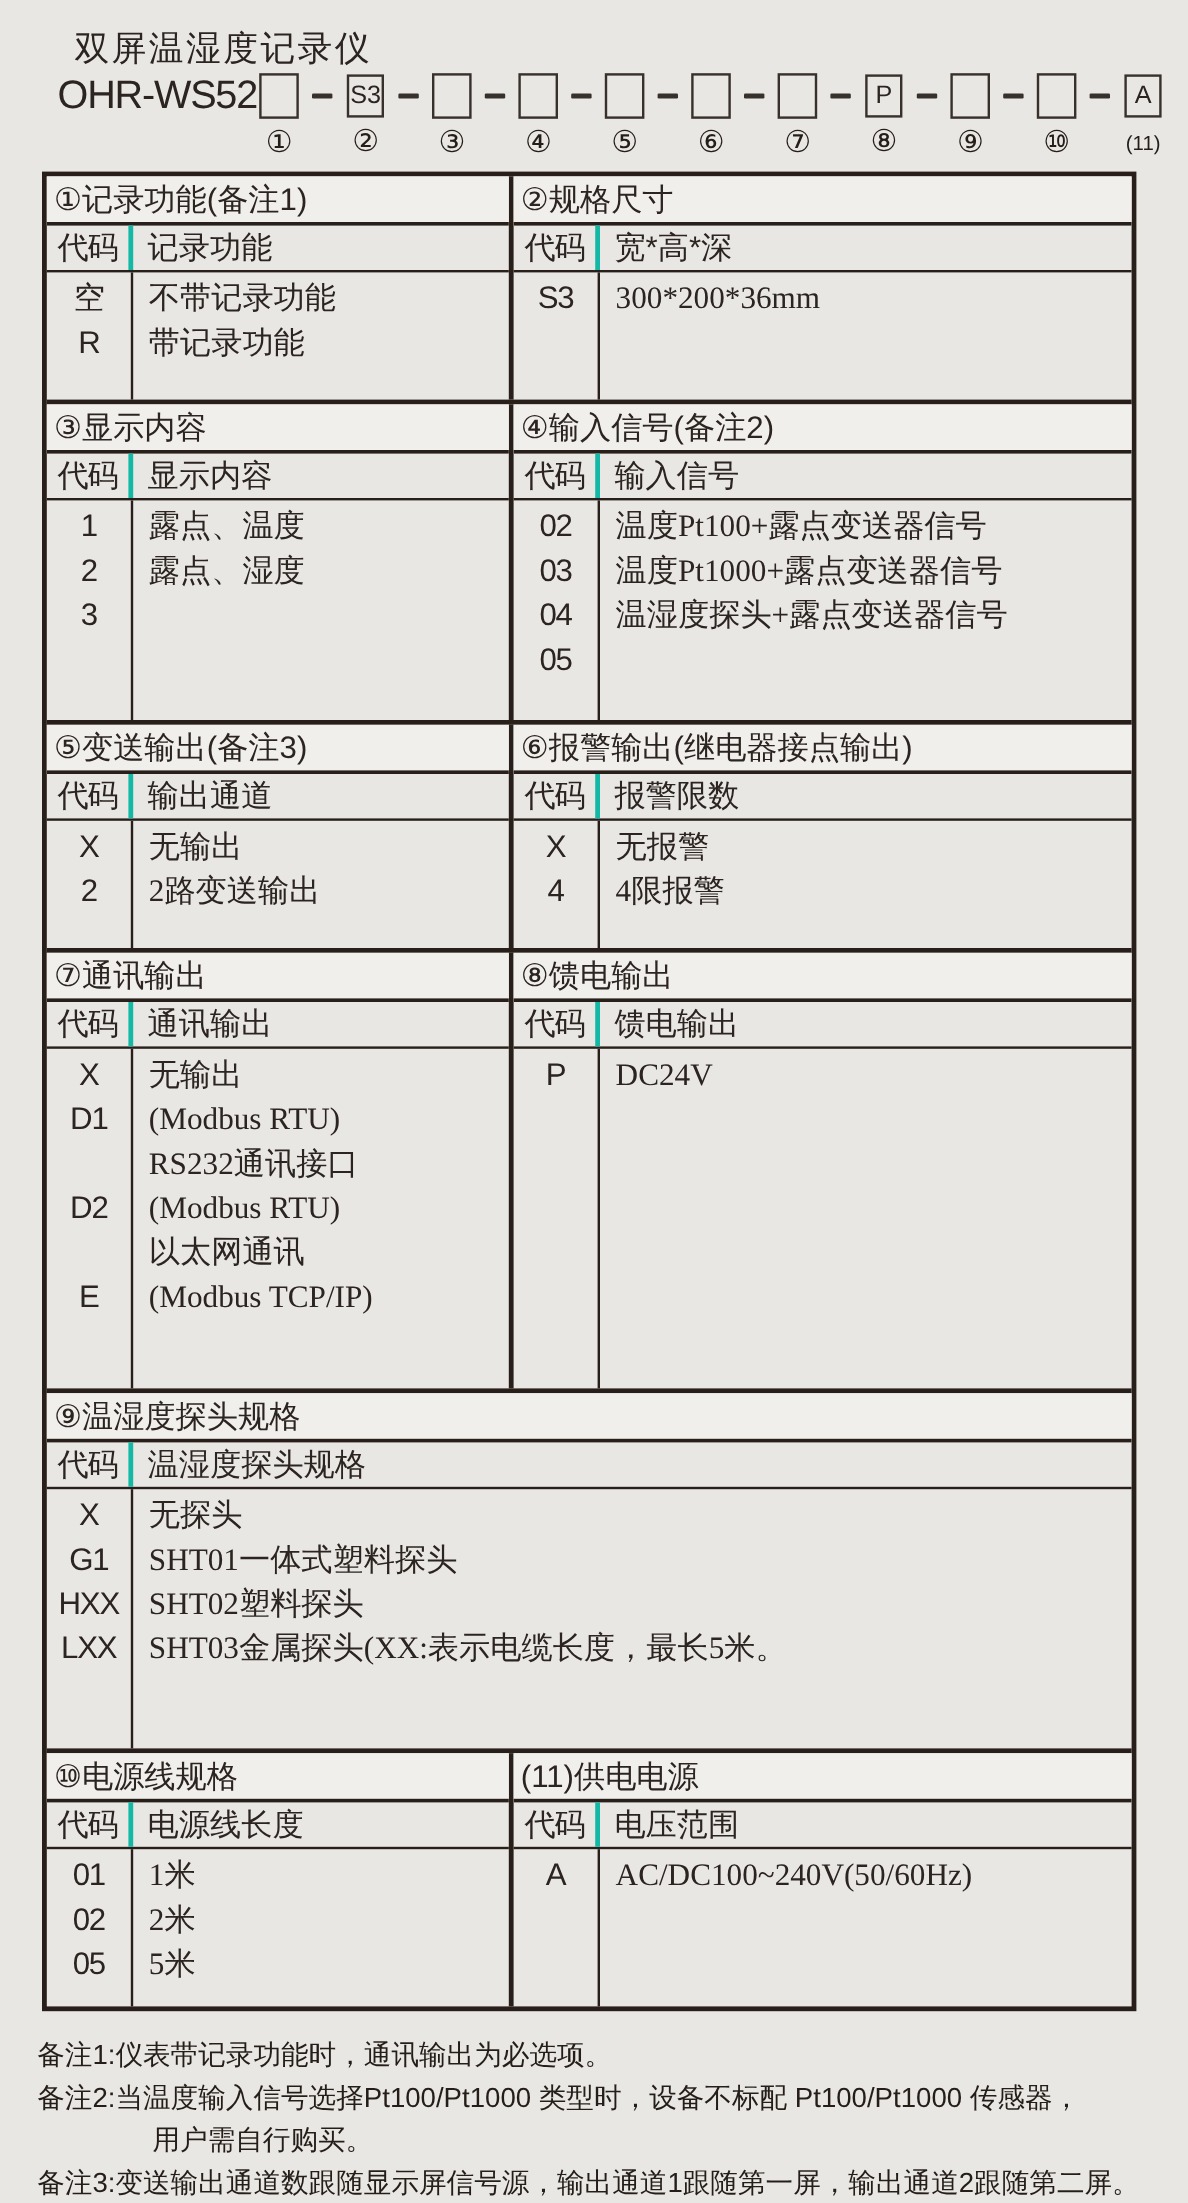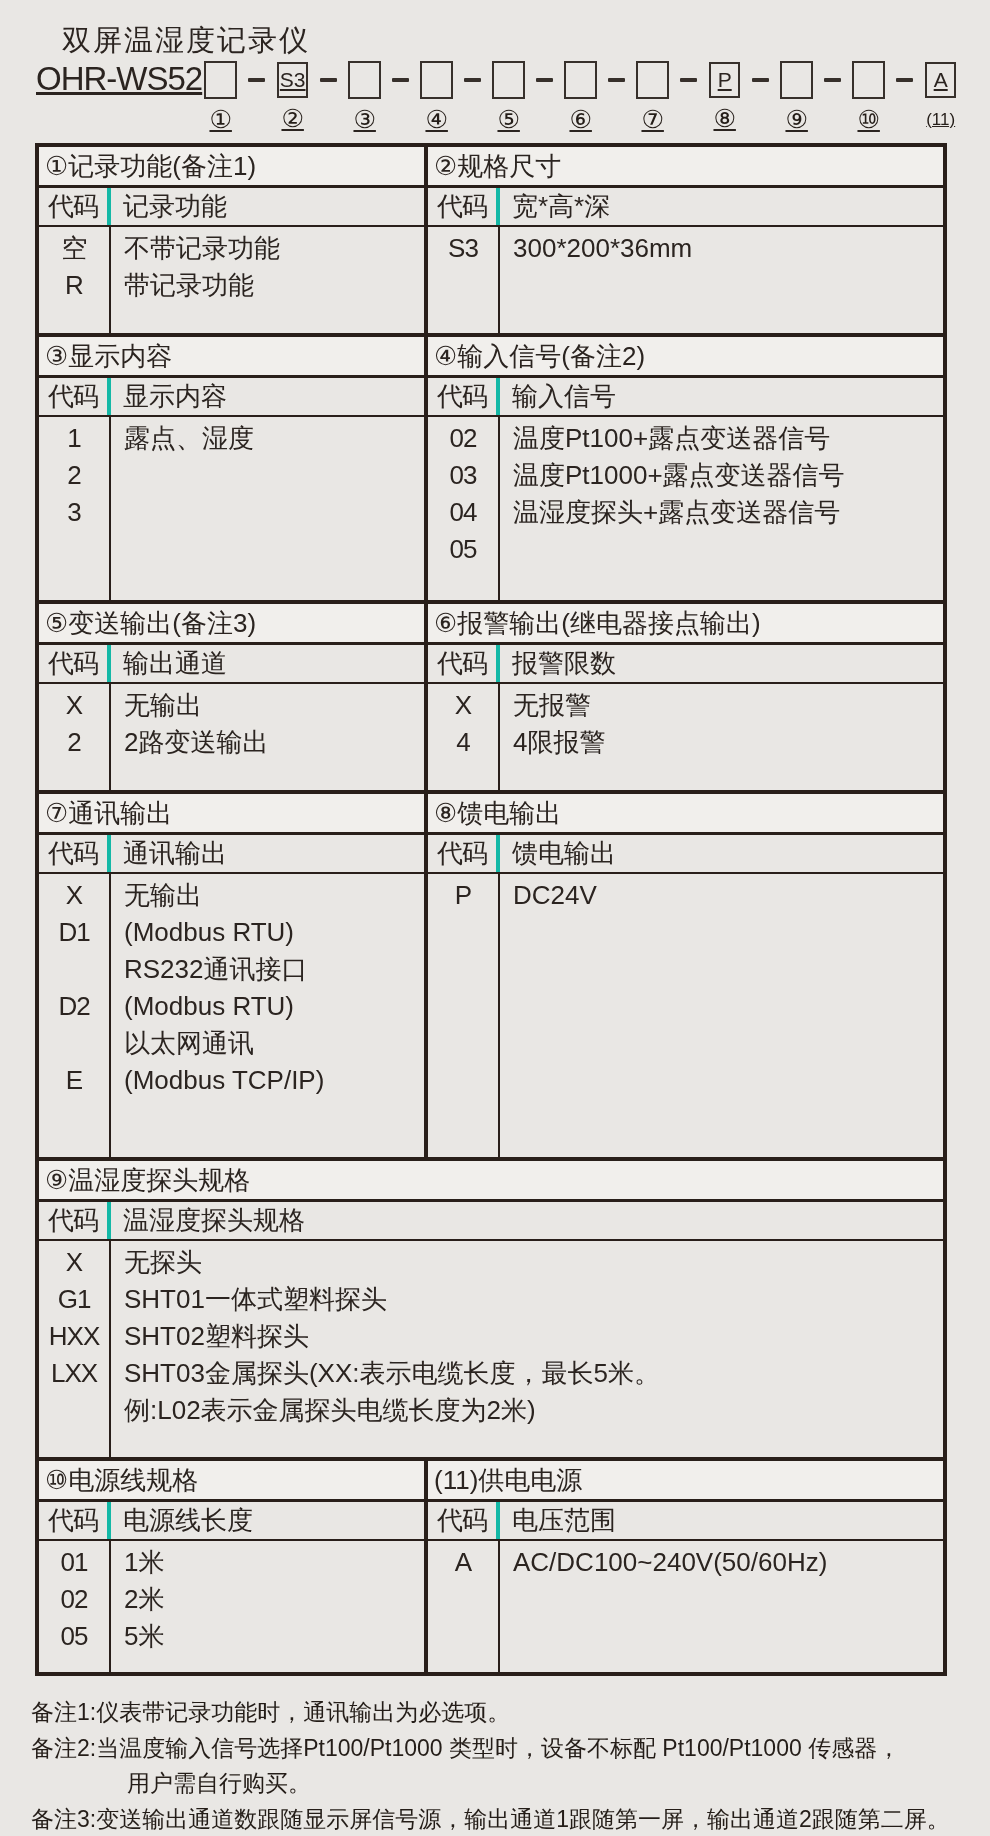--- a/index.html
+++ b/index.html
@@ -11,22 +11,22 @@
     position:relative;
     overflow:hidden;
   }
   .page{position:absolute;inset:0;}
   .doc-title{
     position:absolute;left:62px;top:21px;
     font-size:29px;letter-spacing:2px;font-weight:500;
   }
   
   .model-line{
-    position:absolute;left:36px;top:56px;
-    display:flex;align-items:flex-start;text-decoration:underline;
+    position:absolute;left:48px;top:56px;
+    display:flex;align-items:flex-start;
   }
   .model-prefix{
     font-size:33px;line-height:46px;letter-spacing:-1px;font-weight:500;
   }
   .segments{display:flex;align-items:flex-start;margin-left:2px;}
   .seg-group{
     display:flex;flex-direction:column;align-items:center;
     min-width:33px;
   }
   .code-box{
@@ -82,21 +82,21 @@
     display:flex;flex-direction:column;
     margin-top:-3px;padding-top:3px;
   }
   .col-values{flex:1;display:flex;flex-direction:column;}
   .cell-code{
     height:37px;text-align:center;font-size:26px;line-height:37px;
     font-weight:500;letter-spacing:-1px;
   }
   .cell-value{
     height:37px;font-size:26px;line-height:37px;padding-left:13px;
-    white-space:nowrap;font-weight:500;
+    white-space:nowrap;font-weight:500;font-family:Liberation Serif, serif;
   }
   
   .notes{
     position:absolute;left:31px;top:1695px;width:940px;
   }
   .note-line{
     font-size:23px;line-height:35.5px;font-weight:500;
     white-space:nowrap;color:#241d18;
   }
   .note-line.indent{padding-left:96px;}
@@ -210,20 +210,21 @@
             <div class="hdr-code">代码</div>
             <div class="hdr-label">显示内容</div>
           </div>
           <div class="content" style="height: 183px;">
             <div class="col-codes">
               <div class="cell-code">1</div>
               <div class="cell-code">2</div>
               <div class="cell-code">3</div>
             </div>
             <div class="col-values">
+              <div class="cell-value">露点、温度</div>
               <div class="cell-value">露点、湿度</div>
             </div>
           </div>
         </div>
         <div class="half right">
           <div class="sec-title">④输入信号(备注2)</div>
           <div class="hdr-row">
             <div class="hdr-code">代码</div>
             <div class="hdr-label">输入信号</div>
           </div>
@@ -334,21 +335,20 @@
               <div class="cell-code">G1</div>
               <div class="cell-code">HXX</div>
               <div class="cell-code">LXX</div>
               <div class="cell-code"></div>
             </div>
             <div class="col-values">
               <div class="cell-value">无探头</div>
               <div class="cell-value">SHT01一体式塑料探头</div>
               <div class="cell-value">SHT02塑料探头</div>
               <div class="cell-value">SHT03金属探头(XX:表示电缆长度，最长5米。</div>
-              <div class="cell-value">例:L02表示金属探头电缆长度为2米)</div>
             </div>
           </div>
         </div>
       </div>
       <div class="band split">
         <div class="half left">
           <div class="sec-title">⑩电源线规格</div>
           <div class="hdr-row">
             <div class="hdr-code">代码</div>
             <div class="hdr-label">电源线长度</div>

